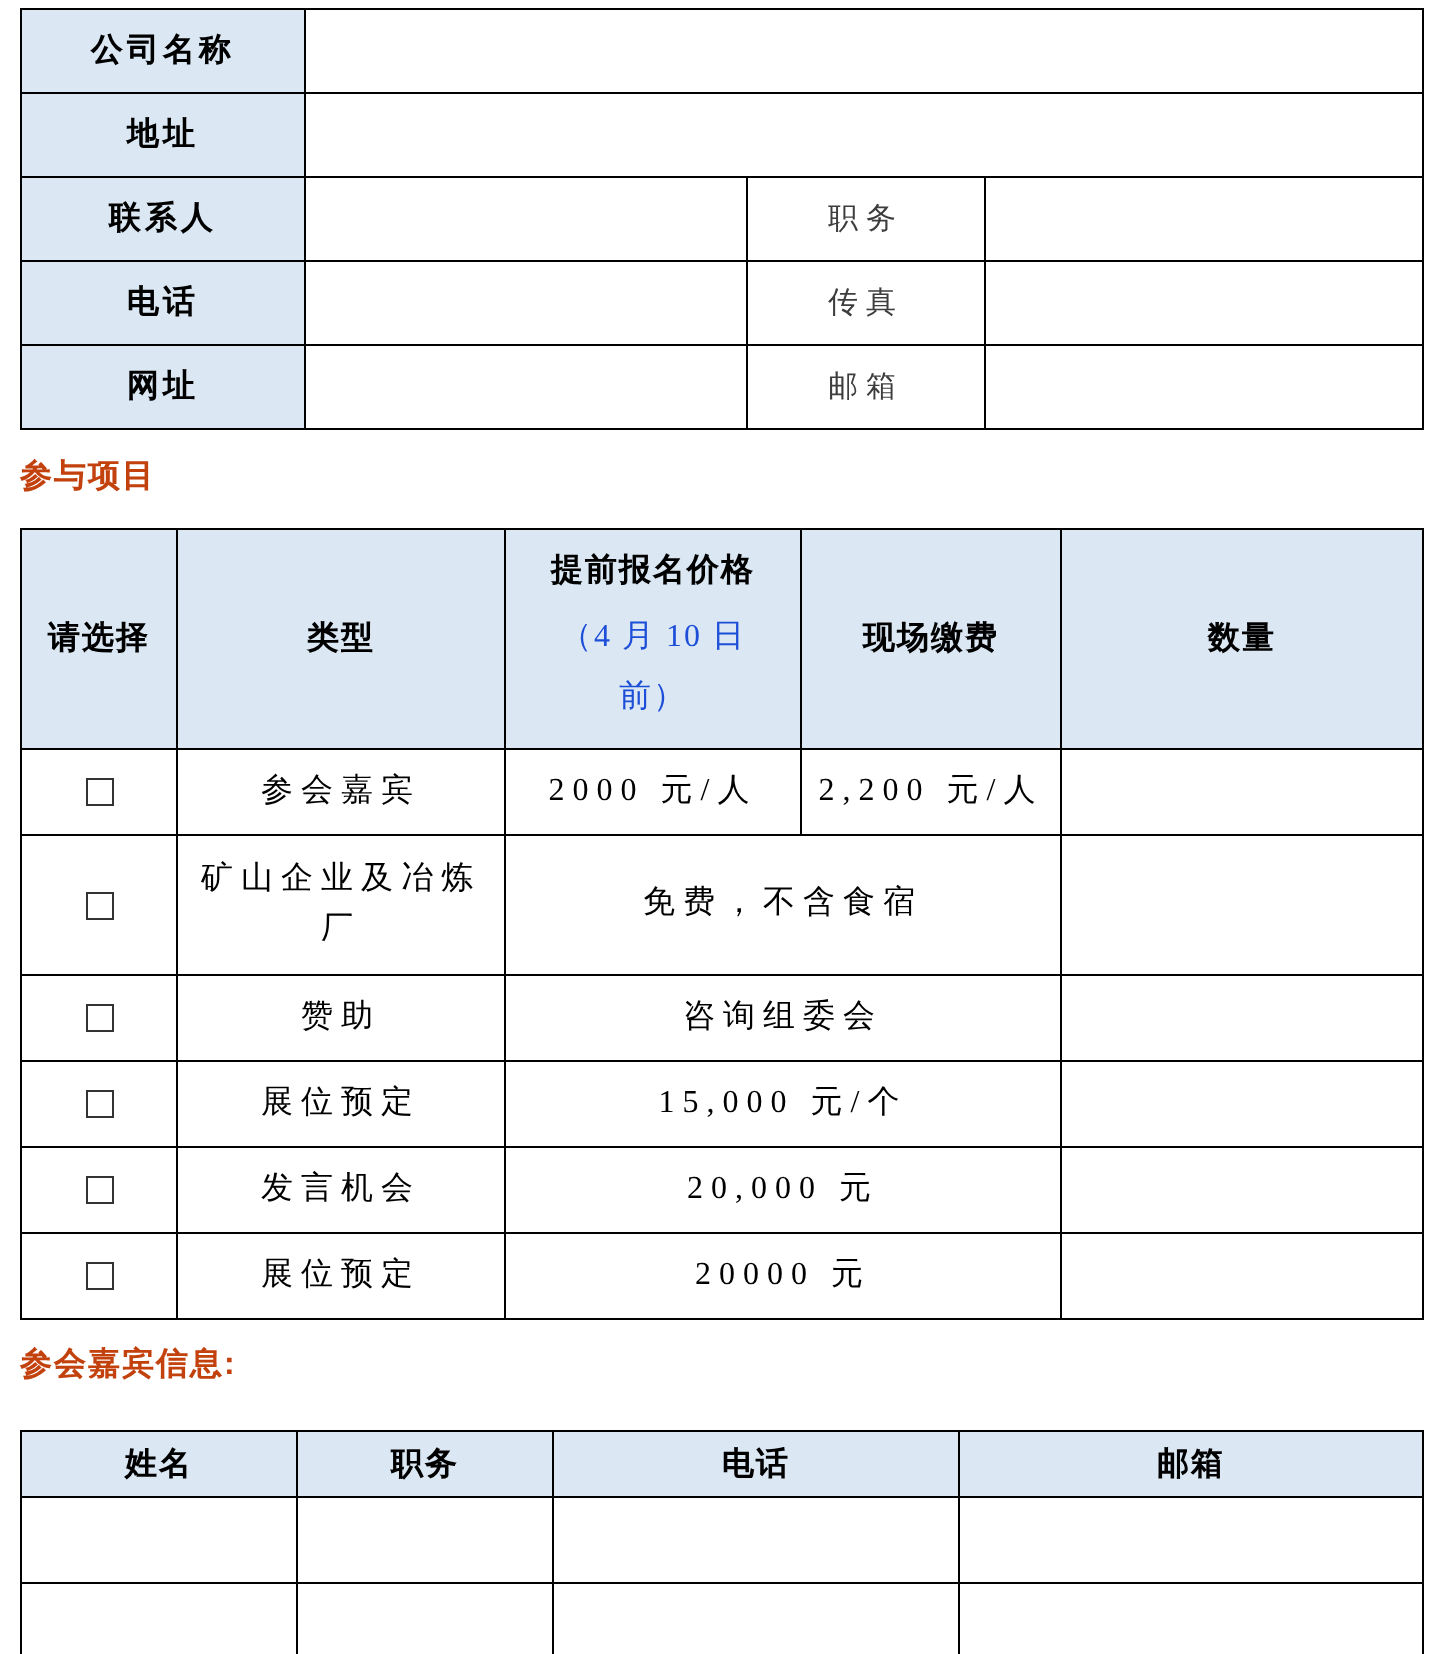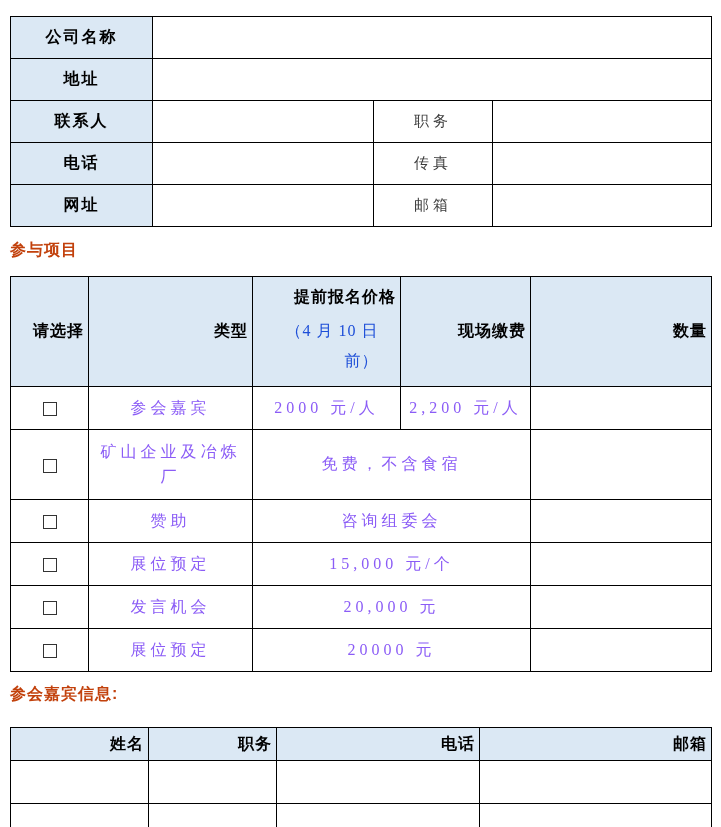--- a/index.html
+++ b/index.html
@@ -5,21 +5,21 @@
   * { box-sizing: border-box; }
   html, body {
     margin: 0; padding: 0;
     background: #ffffff;
     width: 721px; height: 827px;
     font-family: "Liberation Serif", "DejaVu Serif", serif;
     color: #1a1a1a;
   }
   .page {
     width: 721px; height: 827px;
-    padding: 16px 10px 7px 10px;
+    padding: 4px 10px 7px 10px;
     overflow: hidden;
   }
   table {
     border-collapse: collapse;
     table-layout: fixed;
     width: 701px;
   }
   td, th {
     border: 1px solid #000000;
     padding: 2px 4px;
@@ -66,35 +66,34 @@
   .projects-table col.p5 { width: 181px; }
   .projects-table thead tr { height: 110px; }
   .projects-table tbody tr { height: 43px; }
   .projects-table tbody tr.tall-row { height: 70px; }
   .header-cell {
     background: #dbe8f4;
     font-weight: 700;
     font-family: "Liberation Sans", "DejaVu Sans", sans-serif;
     letter-spacing: 1px;
     color: #000000;
-    text-align: right;
   }
   .price-header-sub {
     display: block;
     font-weight: 400;
     font-family: Liberation Serif, serif;
     letter-spacing: 1px;
     width: 104px;
     margin: 8px auto 0 auto;
     line-height: 1.9;
     color: #1d4ed8;
   }
   .data-cell {
     letter-spacing: 4px;
-    color: #8b5cf6;
+    color: #000000;
     line-height: 1.55;
   }
   .checkbox {
     display: inline-block;
     width: 14px; height: 14px;
     border: 1px solid #333333;
     background: #ffffff;
     vertical-align: middle;
   }
   

